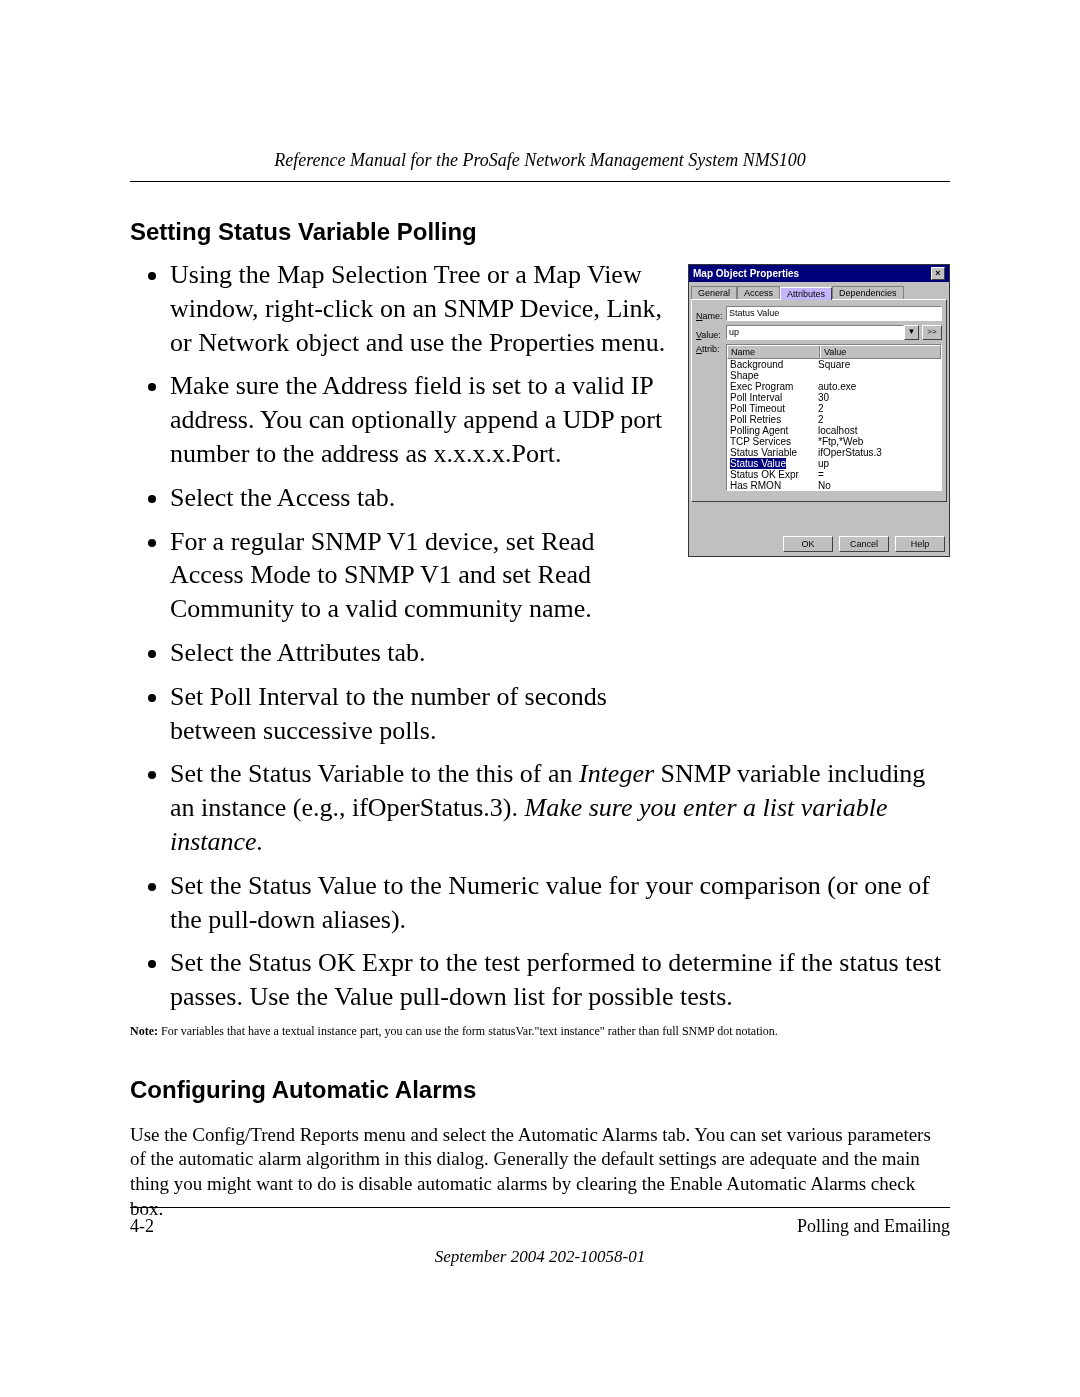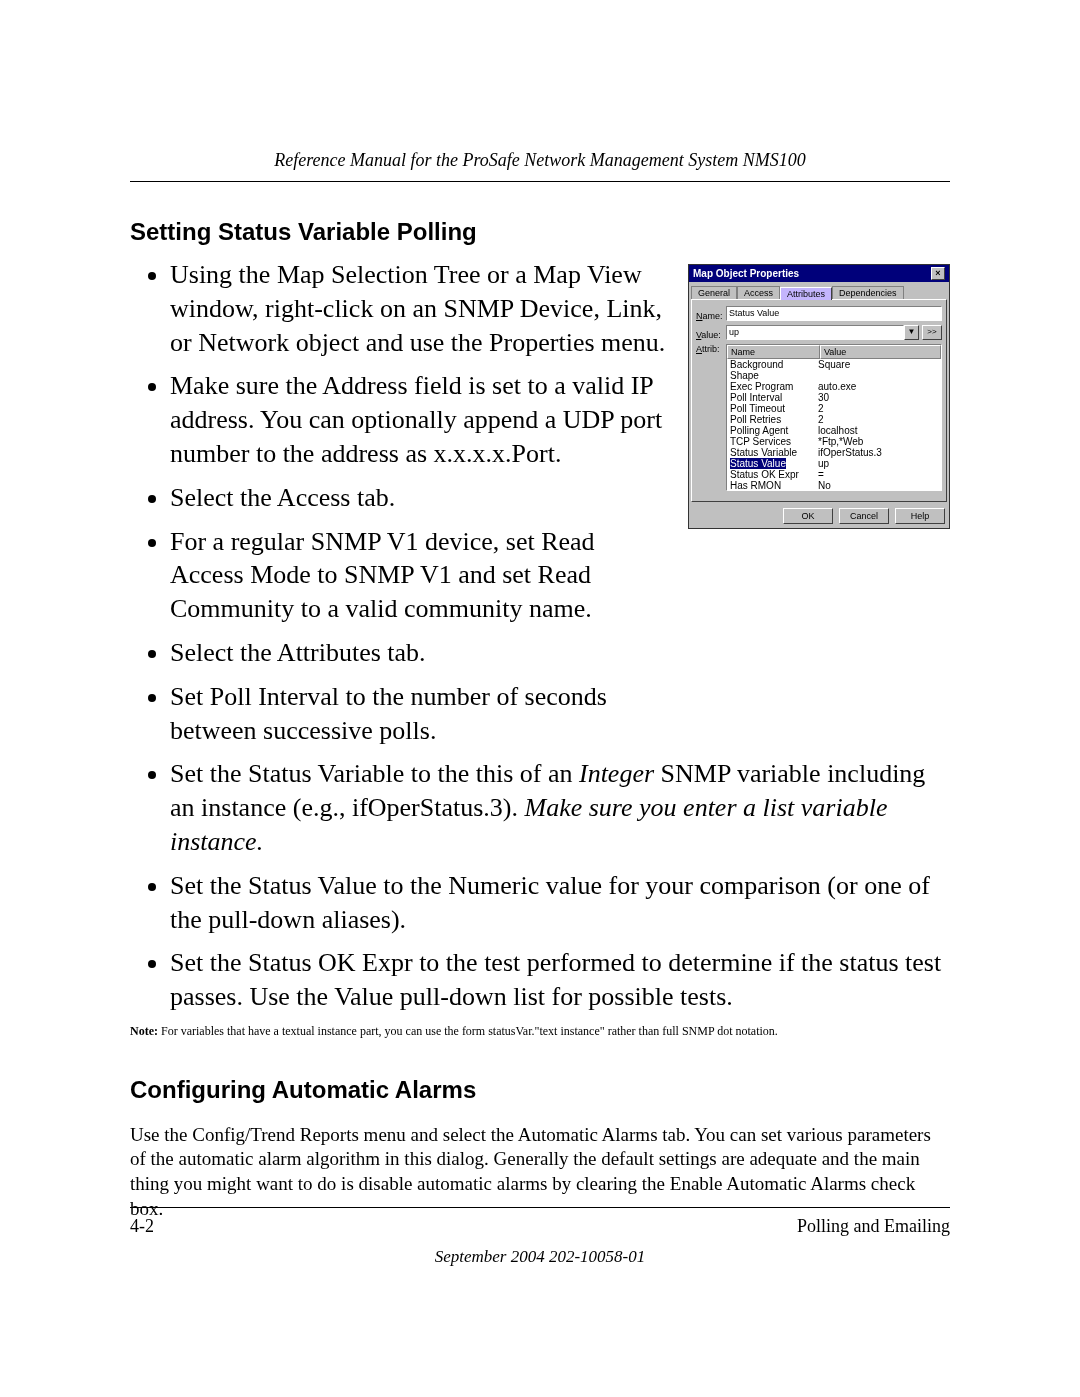--- a/index.html
+++ b/index.html
@@ -205,20 +205,21 @@
   }
   .dlg-btn {
     background: #c0c0c0;
     border: 1px solid #fff;
     border-right-color: #404040;
     border-bottom-color: #404040;
     padding: 2px 0;
     width: 48px;
     text-align: center;
     font-size: 9px;
+    margin-top: 28px;
   }
   
   .footer-area {
     position: absolute;
     bottom: 130px;
     left: 130px;
     width: 820px;
   }
   .footer-rule {
     border-top: 1.5px solid #000;

